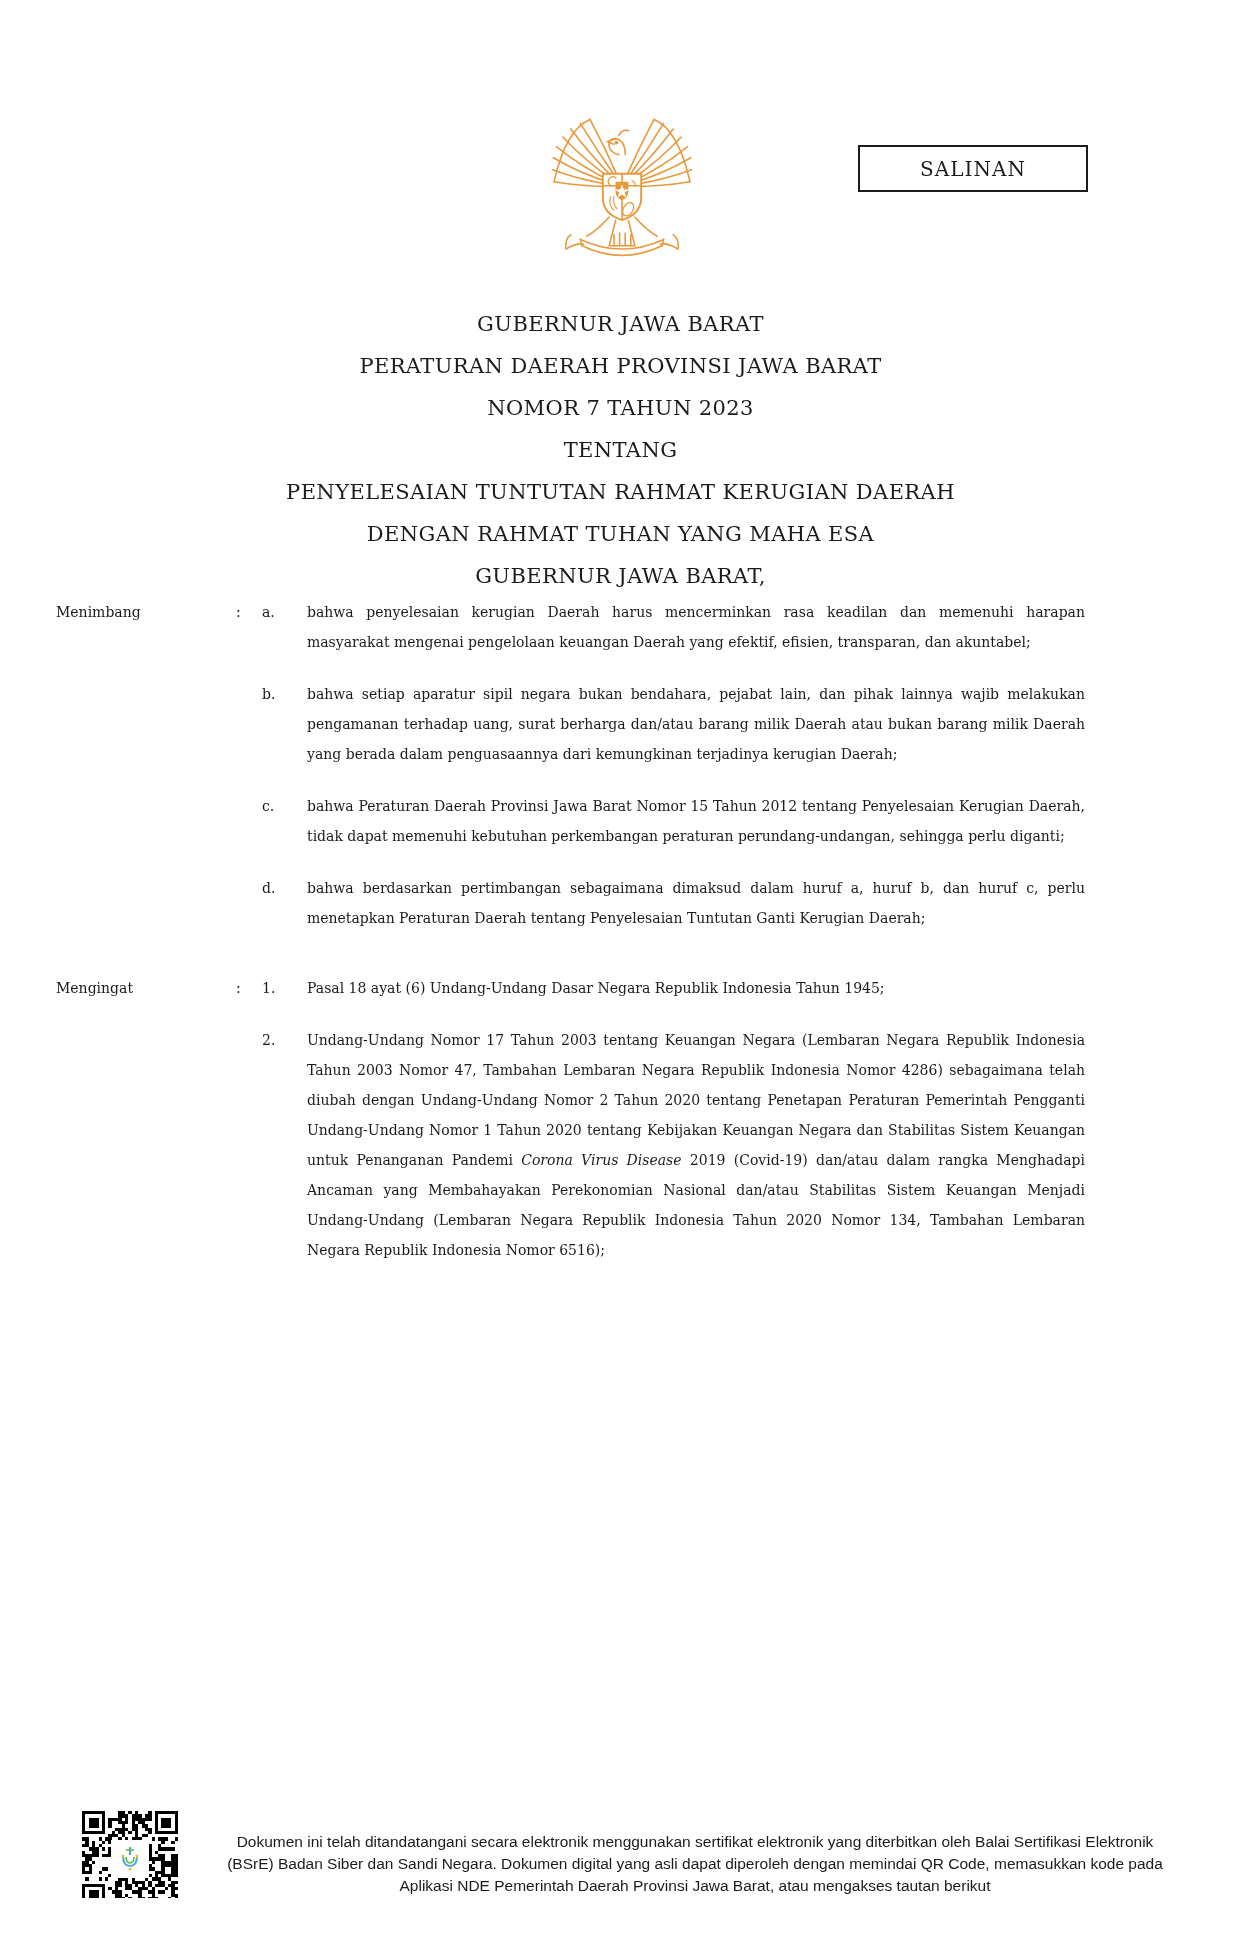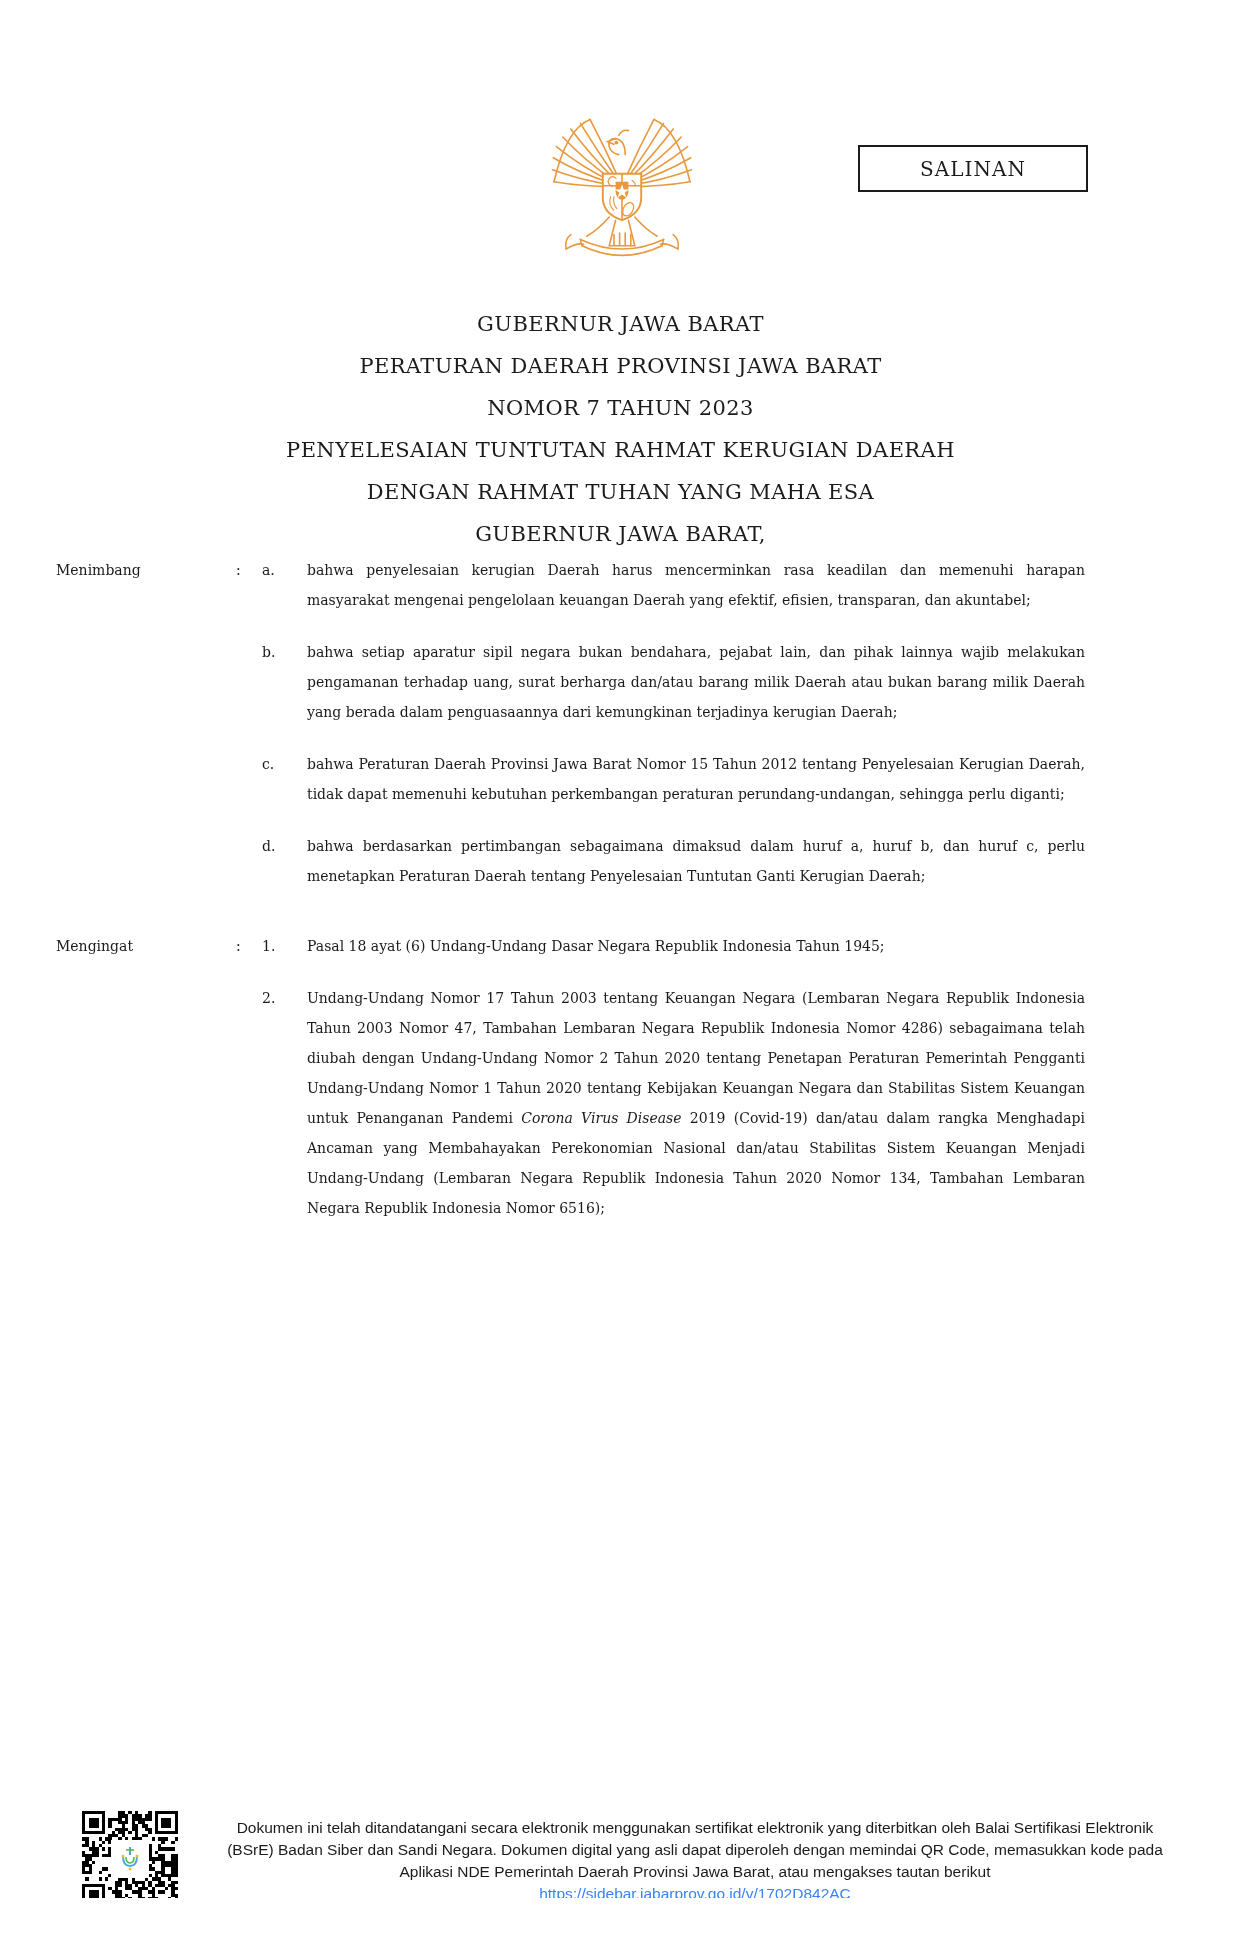--- a/index.html
+++ b/index.html
@@ -87,21 +87,21 @@
   }
   .qr-logo svg { width: 30px; height: 30px; }
   .qr-label {
     margin-top: 7px;
     font-size: 17px;
     color: #ec4899;
     letter-spacing: 0.3px;
   }
   .disclaimer-block {
     position: absolute;
-    left: 220px; top: 12px;
+    left: 220px; top: 26px;
     width: 950px;
     text-align: center;
     font-size: 15.5px;
     line-height: 22px;
     color: #1b1b1b;
   }
   .disclaimer-link {
     display: inline-block;
     margin-top: 0px;
     color: #3b82f6;
@@ -169,20 +169,21 @@
   </div>
 
   <div class="stamp-box">
     <span>SALINAN</span>
   </div>
 
   <div class="title-block">
     <div class="title-line">GUBERNUR JAWA BARAT</div>
     <div class="title-line">PERATURAN DAERAH PROVINSI JAWA BARAT</div>
     <div class="title-line">NOMOR 7 TAHUN 2023</div>
+    <div class="title-line">TENTANG</div>
     <div class="title-line">PENYELESAIAN TUNTUTAN RAHMAT KERUGIAN DAERAH</div>
     <div class="title-line">DENGAN RAHMAT TUHAN YANG MAHA ESA</div>
     <div class="title-line">GUBERNUR JAWA BARAT,</div>
   </div>
 
   <div class="body-block">
 
     <div class="clause">
       <div class="clause-label">Menimbang</div>
       <div class="clause-colon">:</div>

